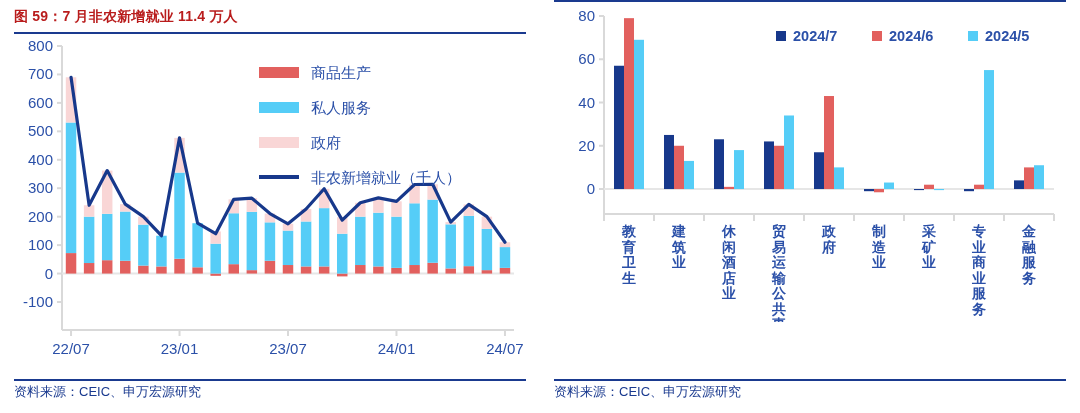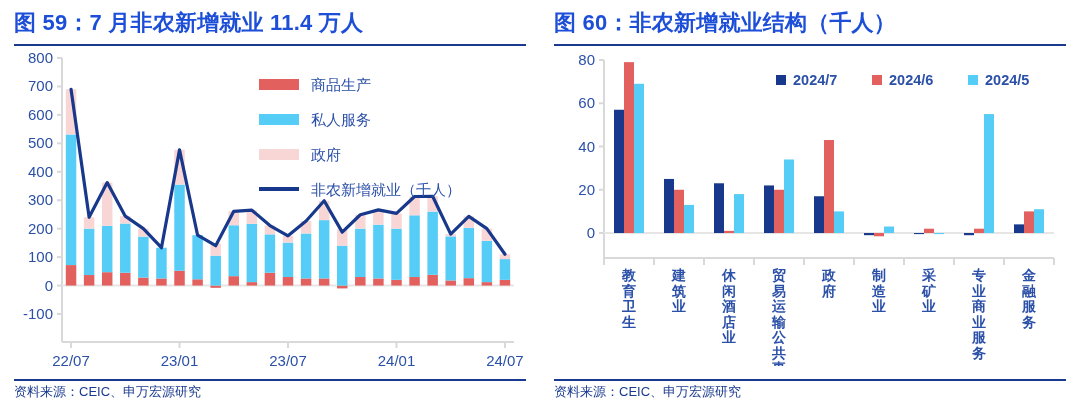--- a/index.html
+++ b/index.html
@@ -9,21 +9,21 @@
     font-family: "Liberation Sans", "DejaVu Sans", sans-serif;
     overflow: hidden;
   }
   .page { width: 1080px; height: 413px; display: flex; }
 
   .panel { width: 540px; height: 413px; position: relative; padding: 0 14px; }
   .panel.left  { }
   .panel.right { }
 
   .chart-title {
-    font-size: 22px; font-weight: bold; color: #1d4ed8;
+    font-size: 14px; font-weight: bold; color: #b91c1c;
     letter-spacing: .2px; padding-top: 8px; padding-bottom: 6px;
     white-space: nowrap;
   }
   .rule-top { height: 2px; background: #1a3a8f; width: 100%; }
   .rule-bottom { height: 2px; background: #1a3a8f; width: 100%; }
 
   .plot-area { position: relative; width: 512px; height: 320px; }
   .source {
     position: absolute; left: 14px; bottom: 12px;
     font-size: 13px; color: #1a3a8f; white-space: nowrap;
@@ -217,21 +217,20 @@
         </svg>
     </div>
 
     <div class="rule-src-wrap">
       <div class="rule-bottom"></div>
     </div>
     <div class="source">资料来源：CEIC、申万宏源研究</div>
   </div>
 
   <div class="panel right">
-    <div class="chart-title">图 60：非农新增就业结构（千人）</div>
     <div class="rule-top"></div>
 
     <div class="plot-area">
       <svg id="svg-right" width="512" height="320" viewBox="0 0 512 320">
           <line x1="50" y1="14" x2="50" y2="212" stroke="#d9d9d9" stroke-width="2"></line>
           <line x1="45" y1="187.02325581395348" x2="50" y2="187.02325581395348" stroke="#d9d9d9" stroke-width="2"></line>
           <text x="41" y="192.02325581395348" text-anchor="end" class="axlbl-r">0</text>
           <line x1="45" y1="143.7674418604651" x2="50" y2="143.7674418604651" stroke="#d9d9d9" stroke-width="2"></line>
           <text x="41" y="148.7674418604651" text-anchor="end" class="axlbl-r">20</text>
           <line x1="45" y1="100.51162790697676" x2="50" y2="100.51162790697676" stroke="#d9d9d9" stroke-width="2"></line>

